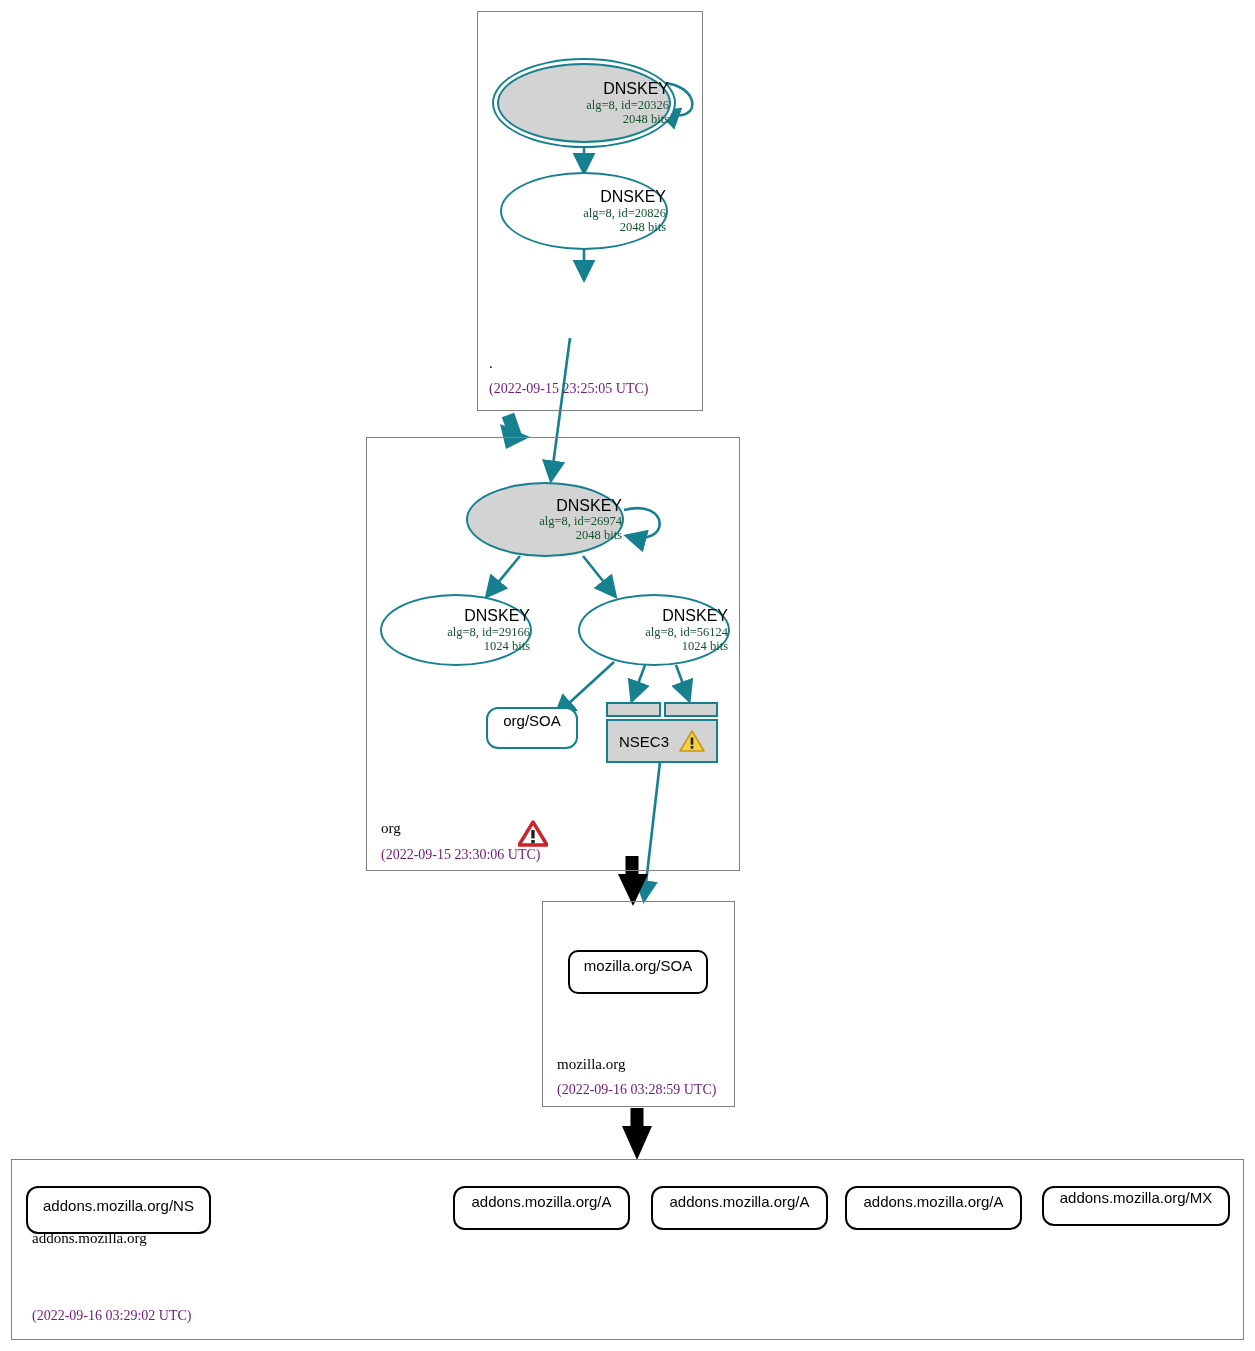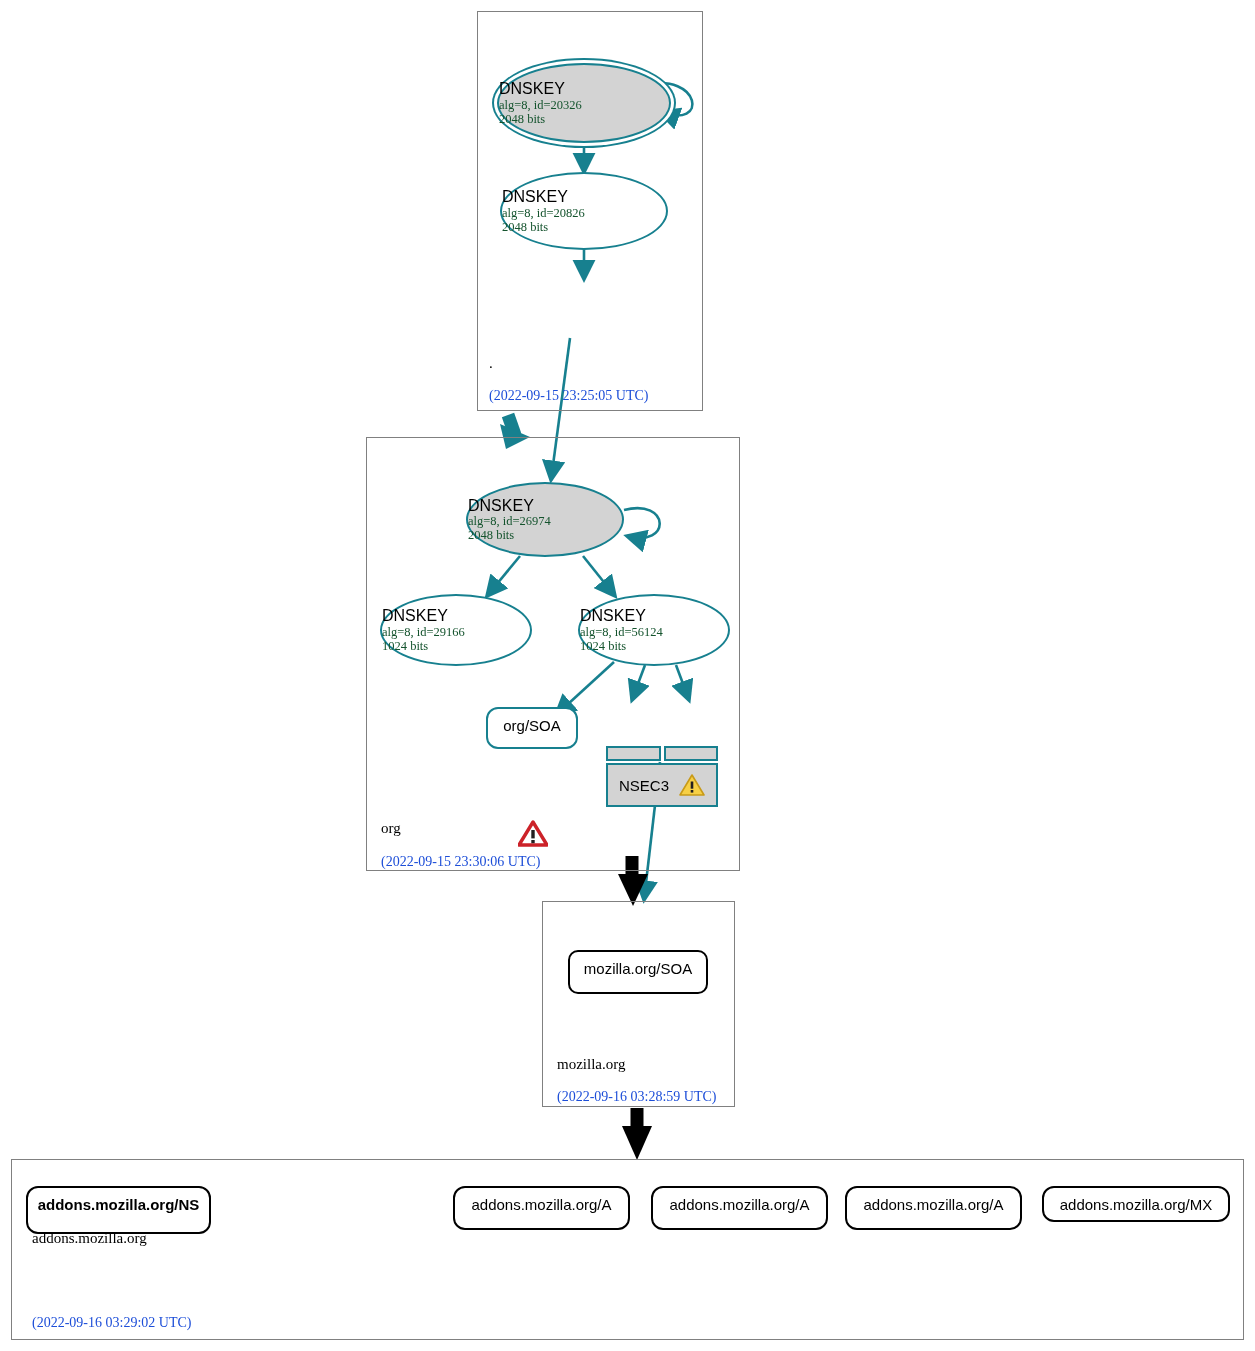--- a/index.html
+++ b/index.html
@@ -33,29 +33,28 @@
     position: absolute;
     font-family: "Liberation Serif", "DejaVu Serif", serif;
     font-size: 15px;
     color: #000000;
     white-space: nowrap;
   }
   .zone-time {
     position: absolute;
     font-family: "Liberation Serif", "DejaVu Serif", serif;
     font-size: 14px;
-    color: #1d4ed8;
+    color: #701a75;
     white-space: nowrap;
-    margin-top: 7px;
   }
 
   .node {
     position: absolute;
     display: flex;
-    align-items: flex-start;
+    align-items: flex-end;
     justify-content: center;
     text-align: center;
     box-sizing: border-box;
   }
 
   
   .ellipse {
     border: 2px solid #17808f;
     border-radius: 50%;
     background: #ffffff;
@@ -80,31 +79,30 @@
   }
 
   
   .rrset {
     border: 2px solid #17808f;
     border-radius: 12px;
     background: #ffffff;
     font-family: "Liberation Sans", "DejaVu Sans", sans-serif;
     font-size: 15px;
     color: #000000;
-    padding: 8px 10px;
+    padding: 18px 10px;
   }
   .rrset.insecure {
     border-color: #000000;
   }
 
   
   .nsec3 {
     position: absolute;
     box-sizing: border-box;
-    margin-top: 44px;
   }
   .nsec3-head {
     display: flex;
     gap: 3px;
     height: 15px;
   }
   .nsec3-cell {
     flex: 1;
     background: #d3d3d3;
     border: 2px solid #17808f;
@@ -248,19 +246,19 @@
   <div class="zone-box" style="left:542px; top:901px; width:193px; height:206px;"></div>
   <div class="zone-label" style="left:557px; top:1056px;">mozilla.org</div>
   <div class="zone-time" style="left:557px; top:1082px;">(2022-09-16 03:28:59 UTC)</div>
 
   <div class="node rrset insecure" style="left:568px; top:950px; width:140px; height:44px;border-radius:10px;">mozilla.org/SOA</div>
 
   <div class="zone-box" style="left:11px; top:1159px; width:1233px; height:181px;"></div>
   <div class="zone-label" style="left:32px; top:1230px;">addons.mozilla.org</div>
   <div class="zone-time" style="left:32px; top:1308px;">(2022-09-16 03:29:02 UTC)</div>
 
-  <div class="node rrset insecure" style="left:26px; top:1186px; width:185px; height:48px;font-weight:bold;">addons.mozilla.org/NS</div>
+  <div class="node rrset insecure" style="left:26px; top:1186px; width:185px; height:48px;">addons.mozilla.org/NS</div>
   <div class="node rrset insecure" style="left:453px; top:1186px; width:177px; height:44px;">addons.mozilla.org/A</div>
   <div class="node rrset insecure" style="left:651px; top:1186px; width:177px; height:44px;">addons.mozilla.org/A</div>
   <div class="node rrset insecure" style="left:845px; top:1186px; width:177px; height:44px;">addons.mozilla.org/A</div>
   <div class="node rrset insecure" style="left:1042px; top:1186px; width:188px; height:36px;">addons.mozilla.org/MX</div>
 
 </div>
 
 </body></html>

